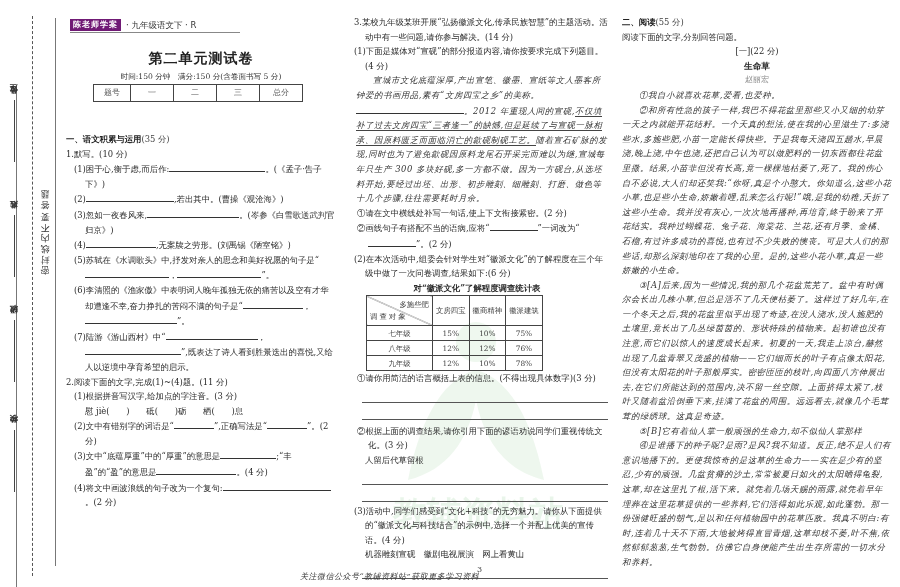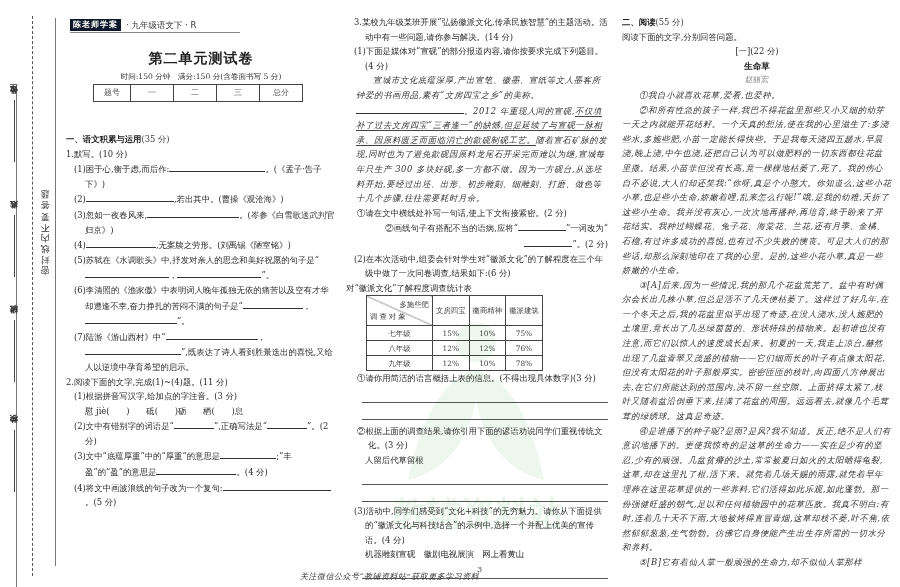--- a/index.html
+++ b/index.html
@@ -17,21 +17,21 @@
   .seal-text { position: absolute; left: 38px; top: 195px; width: 14px; font-family: "DejaVu Serif", serif; font-size: 9px; color: #333;
                writing-mode: vertical-rl; transform: rotate(180deg); letter-spacing: 11px; }
 
   
   .col { position: absolute; top: 0; height: 587px; }
   .col-left { left: 66px; width: 270px; }
   .col-mid { left: 346px; width: 262px; }
   .col-right { left: 622px; width: 270px; }
 
   .header-bar { position: absolute; left: 4px; top: 19px; width: 170px; height: 14px; border-bottom: 1px solid #888; display: flex; align-items: flex-start; }
-  .badge { background: #0f172a; color: #fff; font-family: "DejaVu Sans", sans-serif; font-size: 8px; font-weight: bold; padding: 0 3px; height: 12px; line-height: 12px; letter-spacing: 1px; }
+  .badge { background: #701a75; color: #fff; font-family: "DejaVu Sans", sans-serif; font-size: 8px; font-weight: bold; padding: 0 3px; height: 12px; line-height: 12px; letter-spacing: 1px; }
   .header-sub { font-family: "DejaVu Sans", sans-serif; font-size: 8.5px; color: #333; margin-left: 5px; line-height: 12px; }
 
   .paper-title { position: absolute; left: 0; top: 49px; width: 270px; text-align: center; font-family: "DejaVu Serif", serif; font-weight: bold; font-size: 14px; line-height: 18px; color: #222; letter-spacing: 1px; }
   .paper-meta { position: absolute; left: 0; top: 70px; width: 270px; text-align: center; font-size: 7.6px; color: #333; }
 
   table.score { position: absolute; left: 27px; top: 84px; border-collapse: collapse; font-size: 8px; }
   table.score td { border: 1px solid #444; height: 17px; text-align: center; color: #555; }
   table.score td.lbl { width: 37px; }
   table.score td.c { width: 43px; }
 
@@ -41,21 +41,21 @@
   .q { display: block; }
   .ind1h { padding-left: 19px; text-indent: -11px; }
   .ind2 { padding-left: 19px; }
   .para { text-indent: 17px; font-style: italic; color: #333; letter-spacing: 0.6px; }
   .blank { display: inline-block; border-bottom: 1px solid #333; height: 11px; vertical-align: baseline; }
   .ul { border-bottom: 1px solid #444; }
   .wavy { text-decoration: underline wavy #555; text-underline-offset: 2px; }
   .ans-line { height: 17px; border-bottom: 1px solid #555; margin-left: 16px; }
 
   
-  .survey-caption { text-align: left; font-size: 8.4px; }
+  .survey-caption { text-align: center; font-size: 8.4px; font-weight: bold; }
   table.survey { margin-left: 20px; border-collapse: collapse; font-size: 7.4px; line-height: 11px; }
   table.survey td { border: 1px solid #444; text-align: center; color: #444; height: 15px; padding: 0 3px; }
   table.survey td.diag { position: relative; width: 66px; height: 30px; background: linear-gradient(to top right, transparent calc(50% - 0.5px), #444 50%, transparent calc(50% + 0.5px)); }
   .diag .tr { position: absolute; right: 3px; top: 3px; }
   .diag .bl { position: absolute; left: 3px; bottom: 3px; letter-spacing: 2px; }
 
   .reading-title { text-align: center; font-family: "DejaVu Sans", sans-serif; font-weight: bold; font-size: 8.6px; }
   .reading-author { text-align: center; color: #888; font-size: 8px; }
   .reading-part { text-align: center; font-size: 8.4px; }
 
@@ -118,37 +118,37 @@
     <div class="q ind1h"><span>(4)</span><span class="blank" style="width:70px"></span><span>,无案牍之劳形。(刘禹锡《陋室铭》)</span></div>
     <div class="q ind1h"><span>(5)苏轼在《水调歌头》中,抒发对亲人的思念和美好祝愿的句子是“</span><span class="blank" style="width:84px"></span><span>，</span><span class="blank" style="width:84px"></span><span>”。</span></div>
     <div class="q ind1h"><span>(6)李清照的《渔家傲》中表明词人晚年孤独无依的痛苦以及空有才华却遭逢不幸,奋力挣扎的苦闷不满的句子是“</span><span class="blank" style="width:60px"></span><span>，</span><span class="blank" style="width:92px"></span><span>”。</span></div>
     <div class="q ind1h"><span>(7)陆游《游山西村》中“</span><span class="blank" style="width:92px"></span><span>，</span><span class="blank" style="width:96px"></span><span>”,既表达了诗人看到胜景迭出的喜悦,又给人以逆境中孕育希望的启示。</span></div>
 
     <div class="q">2.阅读下面的文字,完成(1)~(4)题。(11 分)</div>
     <div class="q ind1h">(1)根据拼音写汉字,给加点的字注音。(3 分)</div>
     <div class="q ind2">慰 jiè(　　)　　砥(　　)砺　　栖(　　)息</div>
     <div class="q ind1h"><span>(2)文中有错别字的词语是“</span><span class="blank" style="width:40px"></span><span>”,正确写法是“</span><span class="blank" style="width:40px"></span><span>”。(2 分)</span></div>
     <div class="q ind1h"><span>(3)文中“底蕴厚重”中的“厚重”的意思是</span><span class="blank" style="width:56px"></span><span>;“丰盈”的“盈”的意思是</span><span class="blank" style="width:80px"></span><span>。(4 分)</span></div>
-    <div class="q ind1h"><span>(4)将文中画波浪线的句子改为一个复句:</span><span class="blank" style="width:74px"></span><span class="blank" style="width:34px"></span><span>。(5 分)</span></div>
+    <div class="q ind1h"><span>(4)将文中画波浪线的句子改为一个复句:</span><span class="blank" style="width:74px"></span><span class="blank" style="width:34px"></span><span>。(2 分)</span></div>
   </div>
 </div>
 
 <svg class="watermark" viewBox="0 0 200 260">
   <circle cx="98" cy="22" r="20" fill="#7cc47f" opacity="0.12"></circle>
   <path d="M98 50 C60 60 40 110 30 160 C70 150 90 120 98 80 C106 120 126 150 166 160 C156 110 136 60 98 50 Z" fill="#7cc47f" opacity="0.13"></path>
   <text x="100" y="205" text-anchor="middle" font-family="DejaVu Sans, sans-serif" font-weight="bold" font-size="34" fill="#7cc47f" opacity="0.16">教辅资料站</text>
 </svg>
 
 <div class="col col-mid">
   <div class="body-text" style="top:15px;">
     <div class="q ind1h">3.某校九年级某班开展“弘扬徽派文化,传承民族智慧”的主题活动。活动中有一些问题,请你参与解决。(14 分)</div>
     <div class="q ind1h">(1)下面是媒体对“宣砚”的部分报道内容,请你按要求完成下列题目。(4 分)</div>
     <div class="q para" style="padding-left:10px;"><span>宣城市文化底蕴深厚,产出宣笔、徽墨、宣纸等文人墨客所钟爱的书画用品,素有“文房四宝之乡”的美称。</span><span class="blank" style="width:108px"></span><span>。2012 年重现人间的宣砚,</span><span class="ul">不仅填补了过去文房四宝“三者逢一”的缺憾,但是延续了与宣砚一脉相承、因原料匮乏而面临消亡的歙砚制砚工艺。</span><span>随着宣石矿脉的发现,同时也为了避免歙砚因原料龙尾石开采完而难以为继,宣城每年只生产 300 多块好砚,多一方都不做。因为一方砚台,从选坯料开始,要经过出坯、出形、初步雕刻、细雕刻、打磨、做色等十几个步骤,往往需要耗时月余。</span></div>
     <div class="q ind1h" style="padding-left:22px;">①请在文中横线处补写一句话,使上下文衔接紧密。(2 分)</div>
-    <div class="q ind1h" style="padding-left:22px;text-align:right;"><span>②画线句子有搭配不当的语病,应将“</span><span class="blank" style="width:48px"></span><span>”一词改为“</span><span class="blank" style="width:48px"></span><span>”。(2 分)</span></div>
+    <div class="q ind1h" style="padding-left:22px;"><span>②画线句子有搭配不当的语病,应将“</span><span class="blank" style="width:48px"></span><span>”一词改为“</span><span class="blank" style="width:48px"></span><span>”。(2 分)</span></div>
     <div class="q ind1h">(2)在本次活动中,组委会针对学生对“徽派文化”的了解程度在三个年级中做了一次问卷调查,结果如下:(6 分)</div>
     <div class="q survey-caption">对“徽派文化”了解程度调查统计表</div>
     <table class="survey">
       <tbody>
           <tr>
         <td class="diag">
               <span class="tr">多施些肥</span>
               <span class="bl">调查对象</span>
             </td>
         <td>文房四宝</td>
@@ -192,19 +192,19 @@
 <div class="col col-right">
   <div class="body-text" style="top:15px;">
     <div class="sec-head"><span>二、阅读</span><span class="pts">(55 分)</span></div>
     <div class="q">阅读下面的文字,分别回答问题。</div>
     <div class="reading-part">[一](22 分)</div>
     <div class="reading-title">生命草</div>
     <div class="reading-author">赵丽宏</div>
     <div class="q para">①我自小就喜欢花草,爱看,也爱种。</div>
     <div class="q para">②和所有性急的孩子一样,我巴不得花盆里那些又小又细的幼芽一天之内就能开花结籽。一个天真的想法,使在我的心里滋生了:多浇些水,多施些肥,小苗一定能长得快些。于是我每天浇四五趟水,早晨浇,晚上浇,中午也浇,还把自己认为可以做肥料的一切东西都往花盆里撒。结果,小苗非但没有长高,竟一棵棵地枯萎了,死了。我的伤心自不必说,大人们却还笑我:“你呀,真是个小憨大。你知道么,这些小花小草,也是些小生命,娇嫩着哩,乱来怎么行呢!”哦,是我的幼稚,夭折了这些小生命。我并没有灰心,一次次地再播种,再培育,终于盼来了开花结实。我种过蝴蝶花、兔子花、海棠花、兰花,还有月季、金橘、石榴,有过许多成功的喜悦,也有过不少失败的懊丧。可是大人们的那些话,却那么深刻地印在了我的心里。是的,这些小花小草,真是一些娇嫩的小生命。</div>
     <div class="q para">③[A]后来,因为一些情况,我的那几个花盆荒芜了。盆中有时偶尔会长出几株小草,但总是活不了几天便枯萎了。这样过了好几年,在一个冬天之后,我的花盆里似乎出现了奇迹,在没人浇水,没人施肥的土壤里,竟长出了几丛绿茵茵的、形状特殊的植物来。起初谁也没有注意,而它们以惊人的速度成长起来。初夏的一天,我走上凉台,赫然出现了几盆青翠又茂盛的植物——它们细而长的叶子有点像太阳花,但没有太阳花的叶子那般厚实。密密匝匝的枝叶,向四面八方伸展出去,在它们所能达到的范围内,决不留一丝空隙。上面挤得太紧了,枝叶又随着盆沿倒垂下来,挂满了花盆的周围。远远看去,就像几个毛茸茸的绿绣球。这真是奇迹。</div>
+    <div class="q para">⑤[B]它有着仙人掌一般顽强的生命力,却不似仙人掌那样</div>
     <div class="q para">④是谁播下的种子呢?是雨?是风?我不知道。反正,绝不是人们有意识地播下的。更使我惊奇的是这草的生命力——实在是少有的坚忍,少有的顽强。几盆贫瘠的沙土,常常被夏日如火的太阳晒得龟裂,这草,却在这里扎了根,活下来。就凭着几场天赐的雨露,就凭着早年埋葬在这里花草提供的一些养料,它们活得如此乐观,如此蓬勃。那一份强健旺盛的朝气,足以和任何植物园中的花草匹敌。我真不明白:有时,连着几十天不下雨,大地被烤得直冒青烟,这草却枝不萎,叶不焦,依然郁郁葱葱,生气勃勃。仿佛它自身便能产生出生存所需的一切水分和养料。</div>
-    <div class="q para">⑤[B]它有着仙人掌一般顽强的生命力,却不似仙人掌那样</div>
   </div>
 </div>
 
 <div class="page-num">3</div>
 <div class="footer">关注微信公众号“教辅资料站”获取更多学习资料</div>
 
 </body></html>

